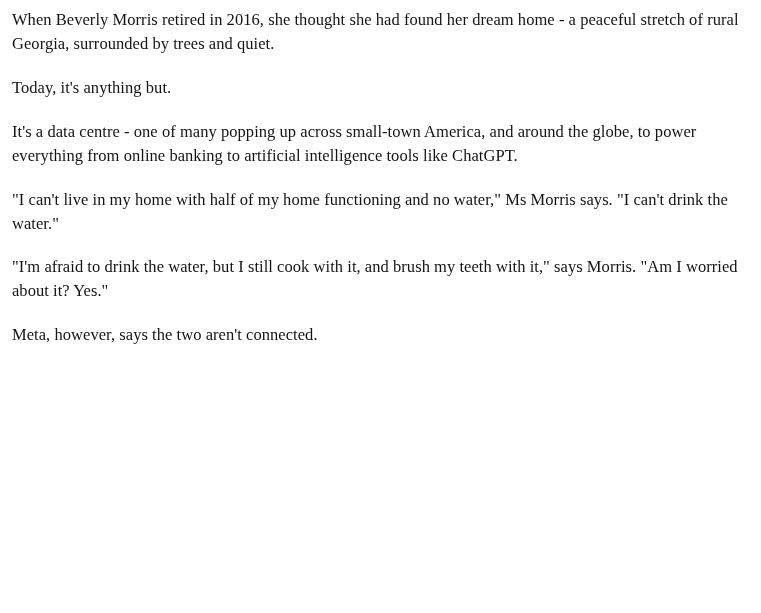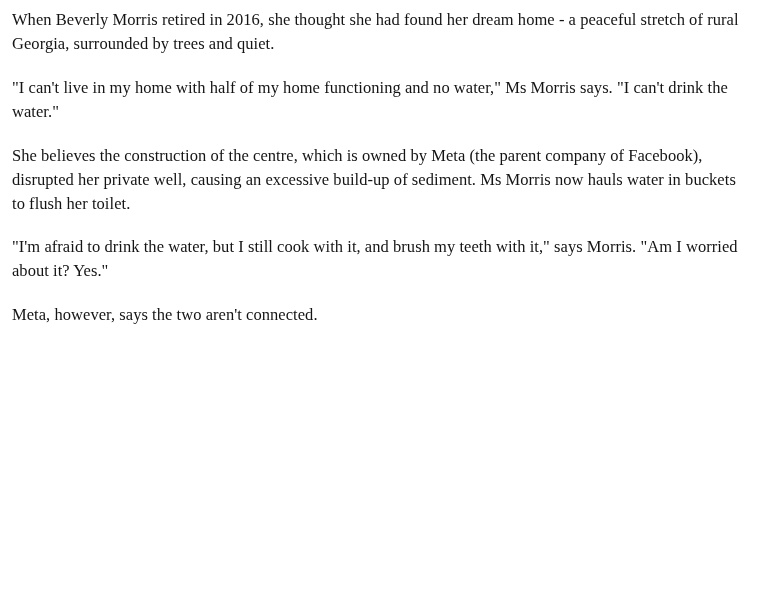--- a/index.html
+++ b/index.html
@@ -28,17 +28,18 @@
   }
   .article p:last-child {
     margin-bottom: 8px;
   }
 </style>
 </head>
 <body>
 
 <div class="article">
   <p>When Beverly Morris retired in 2016, she thought she had found her dream home - a peaceful stretch of rural Georgia, surrounded by trees and quiet.</p>
+  <p>Today, it's anything but.</p>
+  <p>It's a data centre - one of many popping up across small-town America, and around the globe, to power everything from online banking to artificial intelligence tools like ChatGPT.</p>
   <p>"I can't live in my home with half of my home functioning and no water," Ms Morris says. "I can't drink the water."</p>
-  <p>She believes the construction of the centre, which is owned by Meta (the parent company of Facebook), disrupted her private well, causing an excessive build-up of sediment. Ms Morris now hauls water in buckets to flush her toilet.</p>
   <p>"I'm afraid to drink the water, but I still cook with it, and brush my teeth with it," says Morris. "Am I worried about it? Yes."</p>
   <p>Meta, however, says the two aren't connected.</p>
 </div>
 
 </body></html>

